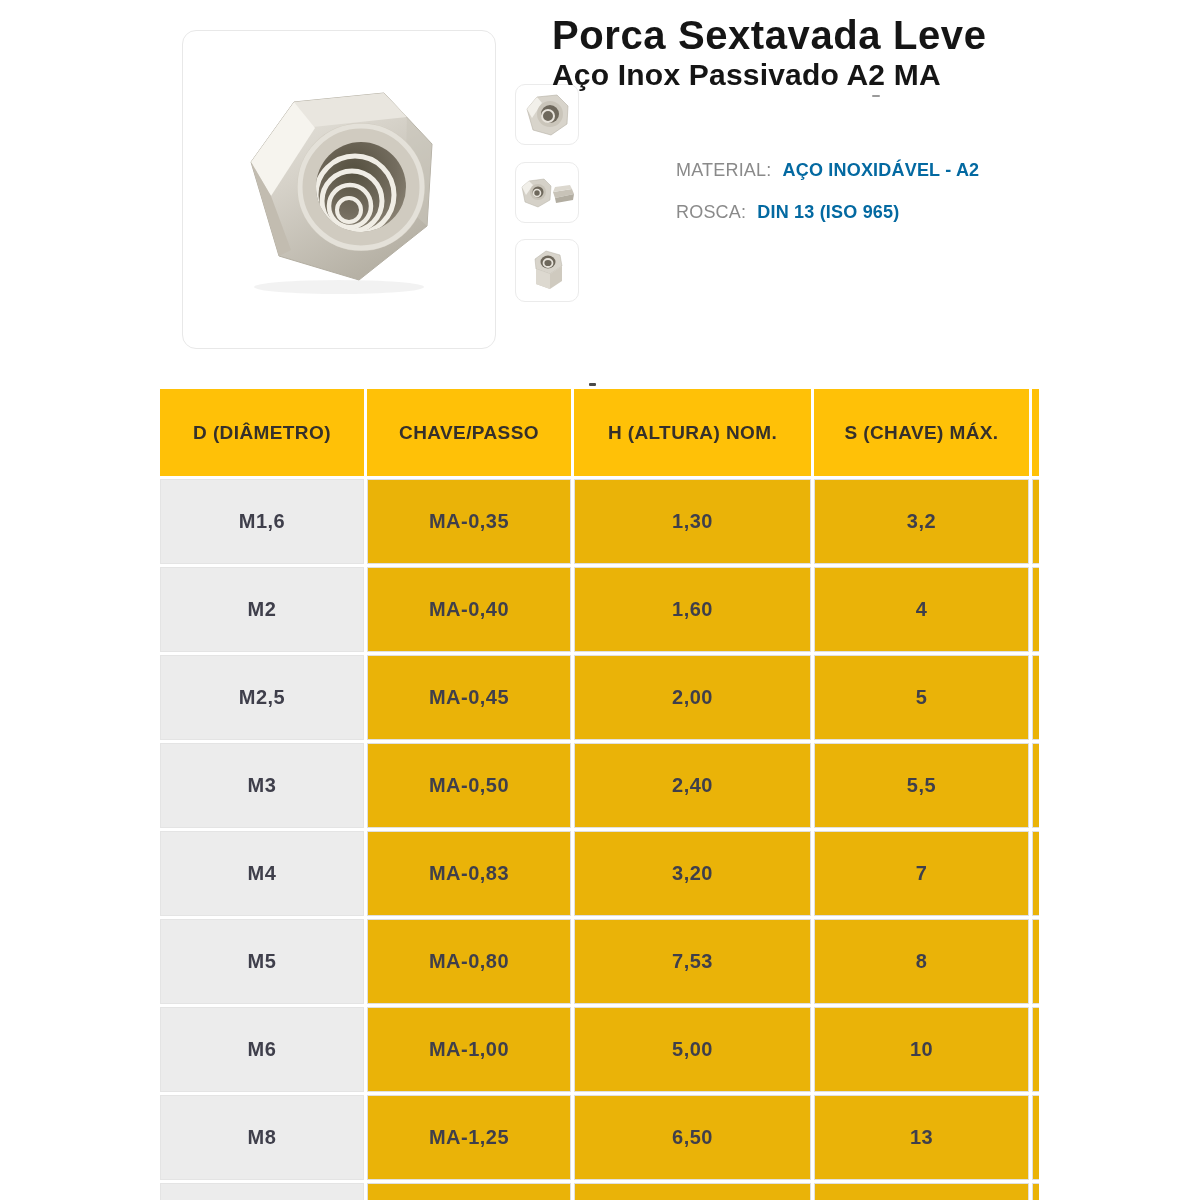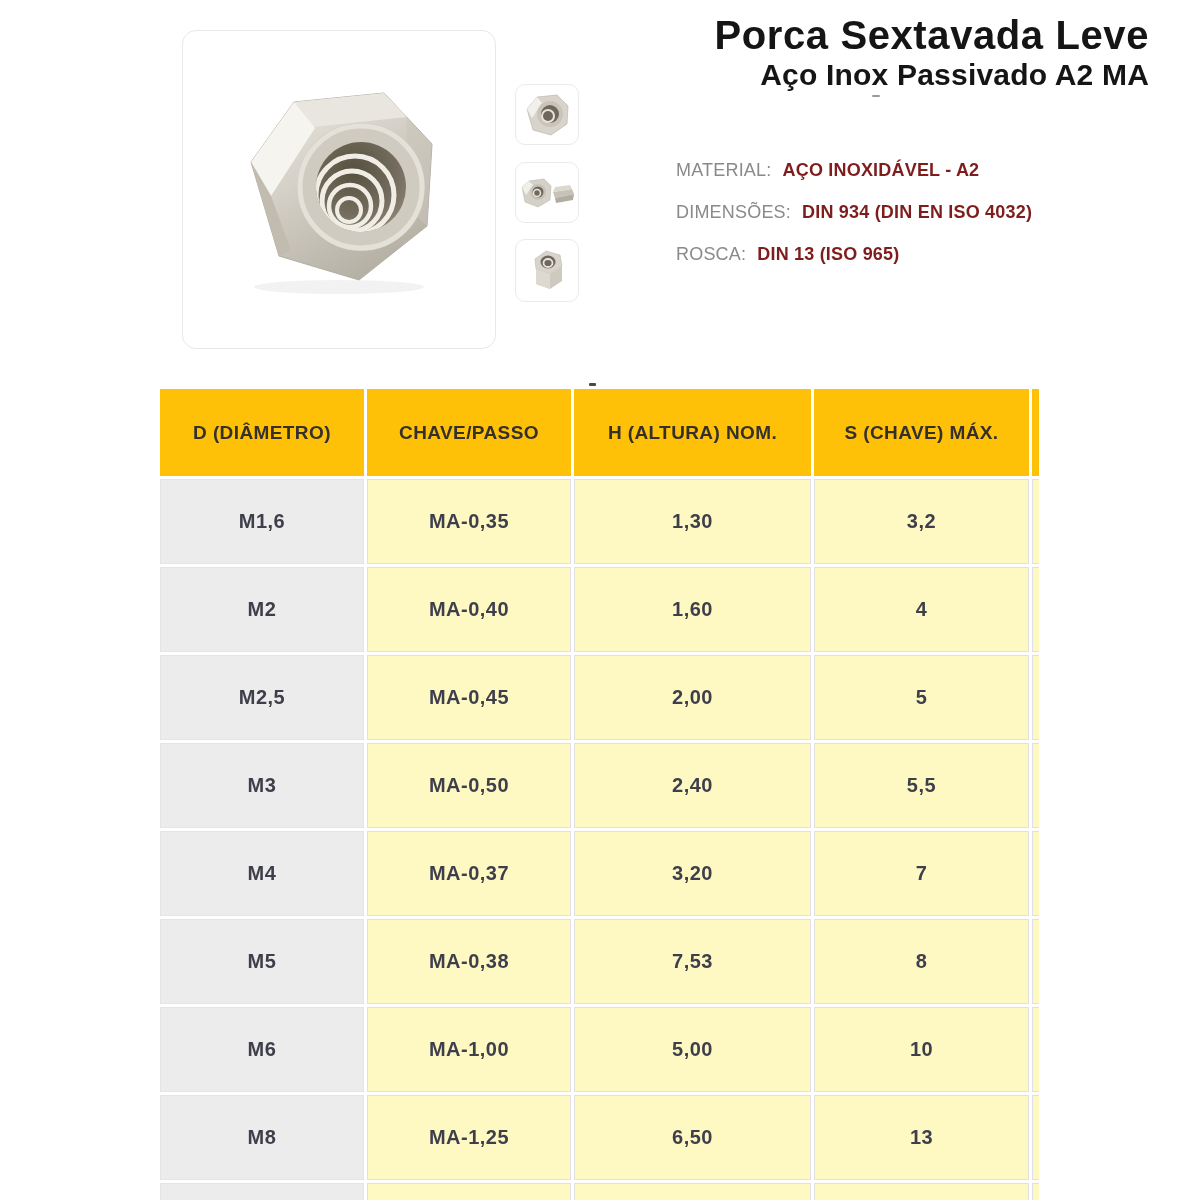--- a/index.html
+++ b/index.html
@@ -25,43 +25,43 @@
   .thumb{
     position:absolute;left:515px;width:64px;
     border:1px solid #EBEBEB;border-radius:10px;background:#fff;
     display:flex;align-items:center;justify-content:center;cursor:pointer;
   }
   .thumb-1{top:84px;height:61px;}
   .thumb-2{top:162px;height:61px;}
   .thumb-3{top:239px;height:63px;}
 
   
-  .title-block{position:absolute;left:601px;top:14px;width:548px;text-align:right;color:var(--ink);}
+  .title-block{position:absolute;left:552px;top:14px;width:548px;text-align:left;color:var(--ink);}
   .title{margin:0;font-size:40px;font-weight:bold;letter-spacing:0.6px;line-height:1.08;}
   .subtitle{margin:1px 0 0;font-size:30px;font-weight:bold;letter-spacing:0.2px;}
   .dash-subtitle{position:absolute;left:872px;top:95px;width:8px;height:2px;background:#9A9A9A;border-radius:1px;}
   .dash-table{position:absolute;left:589px;top:383px;width:7px;height:3px;background:#4A4A4A;border-radius:1px;}
 
   .specs{position:absolute;left:676px;top:149px;margin:0;padding:0;list-style:none;}
   .specs li{height:42px;line-height:42px;font-size:18px;white-space:nowrap;}
   .spec-label{color:var(--spec-label);letter-spacing:0.2px;}
-  .spec-value{color:#7f1d1d;font-weight:bold;letter-spacing:0.2px;margin-left:6px;}
+  .spec-value{color:#0369a1;font-weight:bold;letter-spacing:0.2px;margin-left:6px;}
 
   
   .table-clip{position:absolute;left:157px;top:386px;width:882px;height:814px;overflow:hidden;}
   table.spec-table{border-collapse:separate;border-spacing:3px;table-layout:fixed;width:1075px;}
   .spec-table th,.spec-table td{
     text-align:center;vertical-align:middle;font-weight:bold;padding:0;overflow:hidden;
   }
   .spec-table th{
     height:87px;background:var(--header-bg);color:var(--header-text);
     font-size:19px;letter-spacing:0.4px;border:none;
   }
   .spec-table td{
-    height:85px;background:#fef9c3;border:1px solid var(--cell-border);
+    height:85px;background:#eab308;border:1px solid var(--cell-border);
     color:var(--cell-text);font-size:20px;letter-spacing:0.5px;
   }
   .spec-table td.c1{background:var(--label-bg);border-color:#E4E4E4;}
 </style>
 </head>
 <body>
 
 <div class="page">
 
   <div class="main-image-box">
@@ -137,24 +137,20 @@
     <h2 class="subtitle">Aço Inox Passivado A2 MA</h2>
   </div>
   <div class="dash-subtitle"></div>
 
   <ul class="specs">
     <li>
       <span class="spec-label">MATERIAL:</span>
       <span class="spec-value">AÇO INOXIDÁVEL - A2</span>
     </li>
     <li>
-      <span class="spec-label">DIMENSÕES:</span>
-      <span class="spec-value">DIN 934 (DIN EN ISO 4032)</span>
-    </li>
-    <li>
       <span class="spec-label">ROSCA:</span>
       <span class="spec-value">DIN 13 (ISO 965)</span>
     </li>
   </ul>
 
   <div class="dash-table"></div>
 
   <div class="table-clip">
     <table class="spec-table">
       <colgroup>
@@ -197,28 +193,28 @@
         </tr>
         <tr>
           <td class="c1">M3</td>
           <td>MA-0,50</td>
           <td>2,40</td>
           <td>5,5</td>
           <td></td>
         </tr>
         <tr>
           <td class="c1">M4</td>
-          <td>MA-0,37</td>
+          <td>MA-0,83</td>
           <td>3,20</td>
           <td>7</td>
           <td></td>
         </tr>
         <tr>
           <td class="c1">M5</td>
-          <td>MA-0,38</td>
+          <td>MA-0,80</td>
           <td>7,53</td>
           <td>8</td>
           <td></td>
         </tr>
         <tr>
           <td class="c1">M6</td>
           <td>MA-1,00</td>
           <td>5,00</td>
           <td>10</td>
           <td></td>

